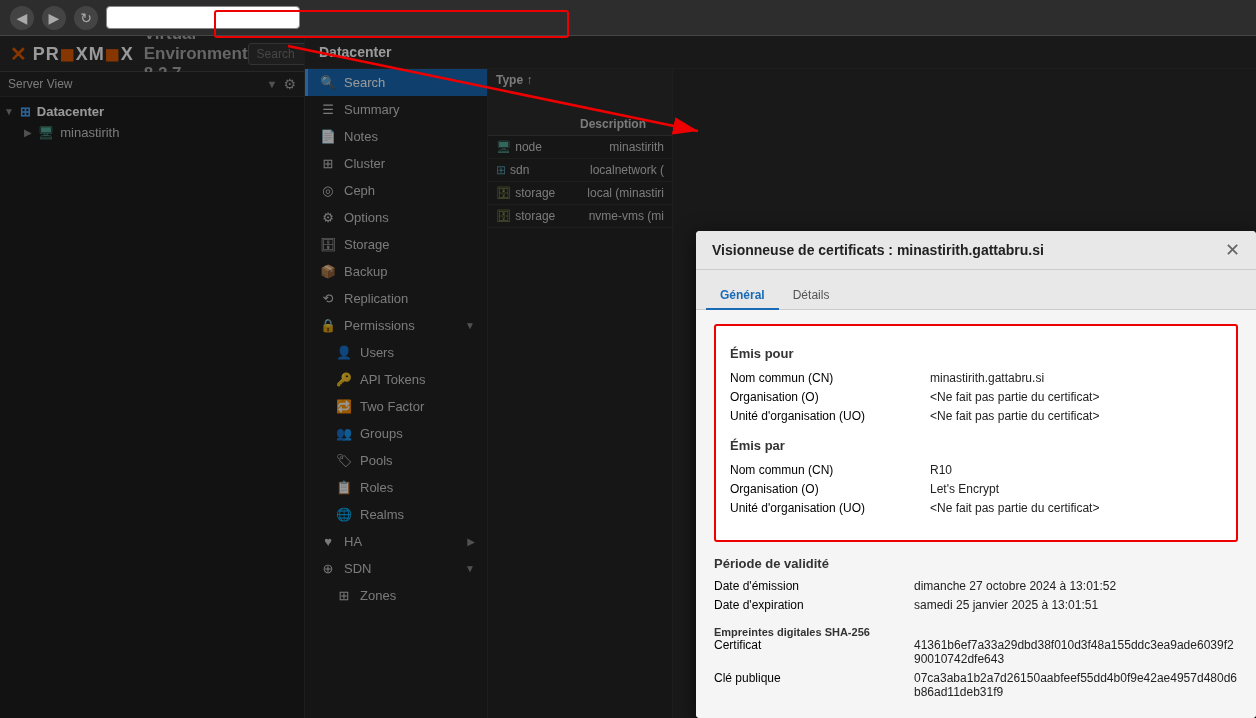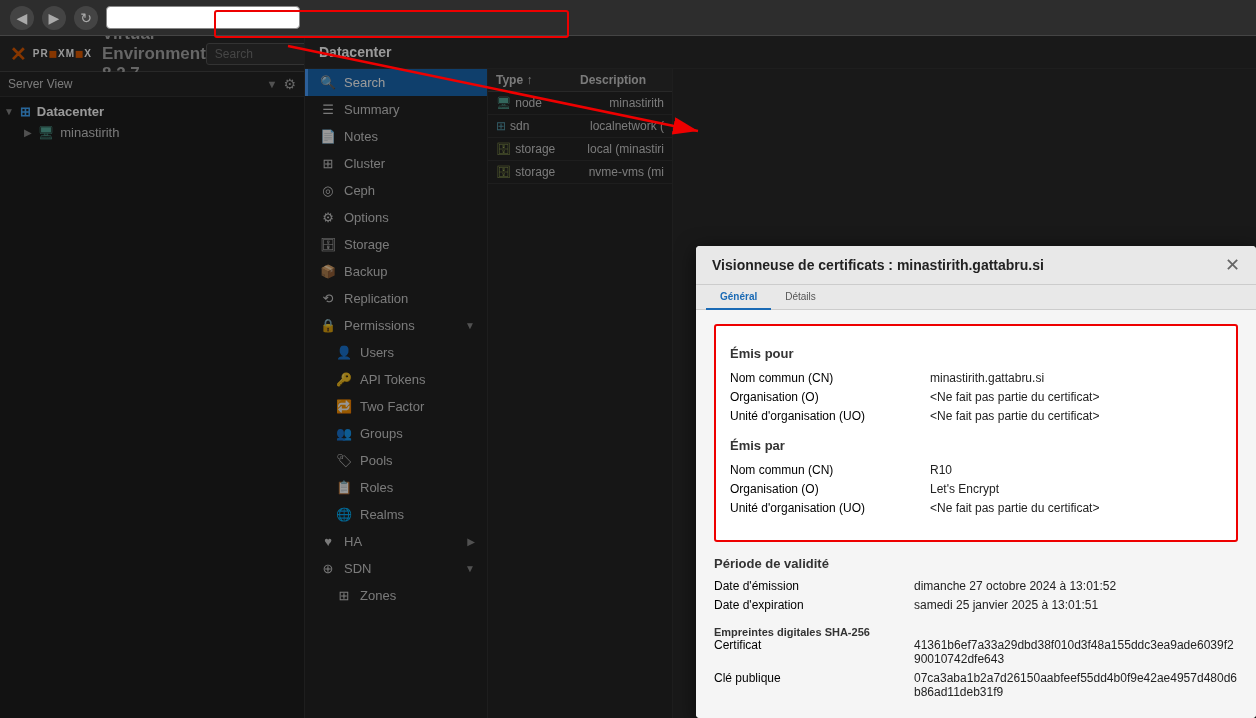--- a/index.html
+++ b/index.html
@@ -160,21 +160,21 @@
     .table-header {
       display: flex;
       background: #2d2d2d;
       border-bottom: 1px solid #444;
       font-size: 12px;
       font-weight: bold;
       color: #ccc;
       padding: 4px 8px;
     }
     .table-col-type { flex: 1; }
-    .table-col-desc { flex: 1; }
+    .table-col-desc { flex: 1; margin-top: 44px; }
     .table-row {
       display: flex;
       padding: 4px 8px;
       border-bottom: 1px solid #333;
       font-size: 12px;
       color: #ccc;
       gap: 4px;
       align-items: center;
     }
     .type-node { color: #5a9; }
@@ -229,24 +229,25 @@
     
     .dialog-tabs {
       display: flex;
       background: #e8e8e8;
       border-bottom: 1px solid #ccc;
       padding: 0 10px;
     }
     .dialog-tab {
       padding: 6px 14px;
       cursor: pointer;
-      font-size: 10px;
+      font-size: 12px;
       color: #555;
       border-bottom: 2px solid transparent;
       margin-bottom: -1px;
+      margin-top: 12px;
     }
     .dialog-tab.active {
       color: #1a6ab5;
       border-bottom-color: #1a6ab5;
       font-weight: bold;
     }
 
     
     .dialog-body {
       padding: 14px 18px;
@@ -336,21 +337,21 @@
   </div>
 </div>
 
 <div class="app-container">
 
   <div class="sidebar">
 
     <div class="sidebar-top">
       <div class="proxmox-logo">
         <span class="proxmox-x">✕</span>
-        <span style="font-size:10px;letter-spacing:1px;color:#fff;">PR<span style="color:#e05a00">◼</span>XM<span style="color:#e05a00">◼</span>X</span>
+        <span style="font-size:18px;letter-spacing:1px;color:#fff;">PR<span style="color:#e05a00">◼</span>XM<span style="color:#e05a00">◼</span>X</span>
         <span class="proxmox-version">Virtual Environment 8.2.7</span>
       </div>
       <input type="text" style="background: rgb(51, 51, 51); border: 1px solid rgb(85, 85, 85); border-radius: 3px; color: rgb(221, 221, 221); padding: 3px 8px; font-size: 12px; width: 130px;" placeholder="Search">
     </div>
 
     <div class="server-view-bar">
       <span>Server View</span>
       <div style="display:flex;align-items:center;gap:6px;">
         <span style="color:#888;font-size:11px;">▼</span>
         <span class="gear-icon">⚙</span>

